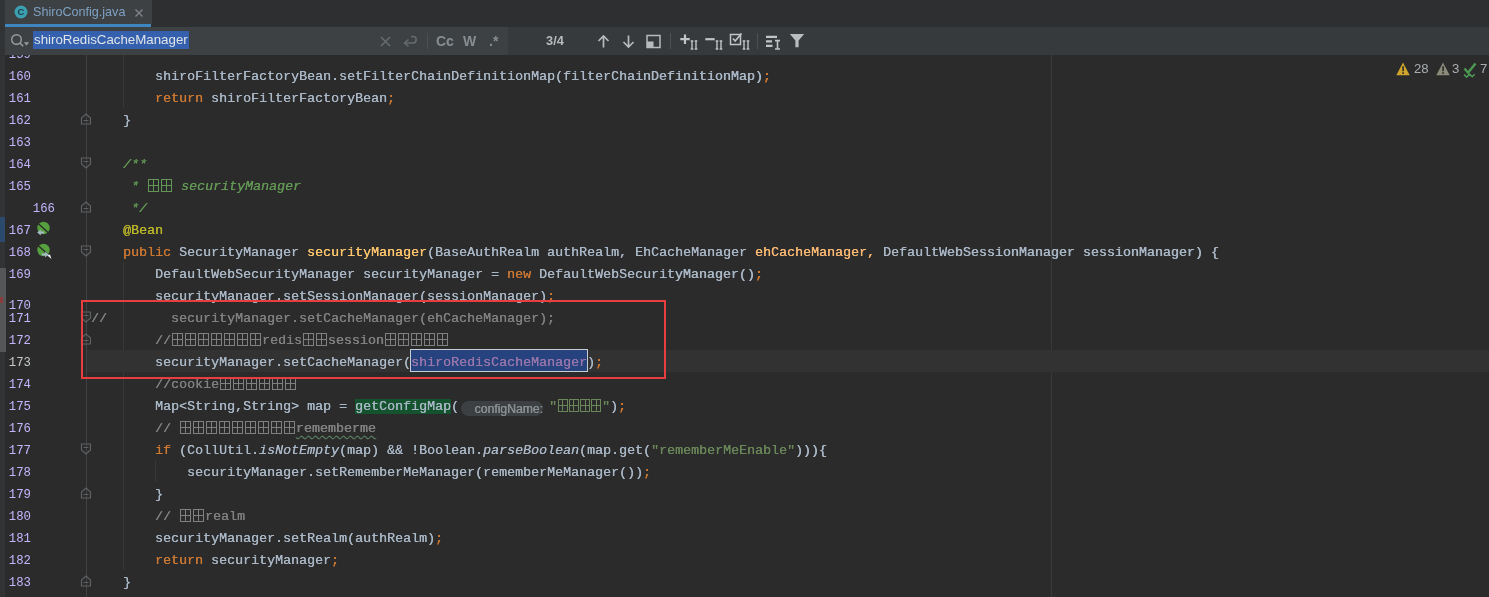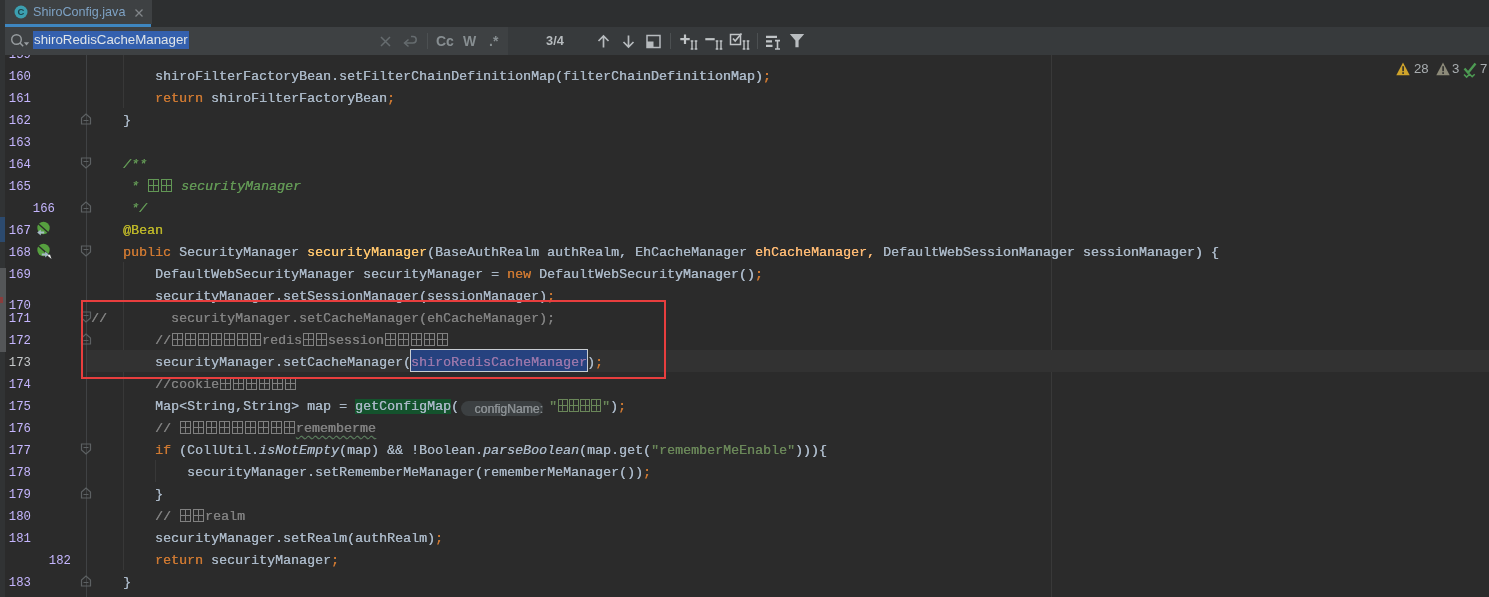--- a/index.html
+++ b/index.html
@@ -85,21 +85,21 @@
 <div class="num" style="top:330px;">172</div>
 <div class="num" style="top:352px;color:#c5c8ca;">173</div>
 <div class="num" style="top:374px;">174</div>
 <div class="num" style="top:396px;">175</div>
 <div class="num" style="top:418px;">176</div>
 <div class="num" style="top:440px;">177</div>
 <div class="num" style="top:462px;">178</div>
 <div class="num" style="top:484px;">179</div>
 <div class="num" style="top:506px;">180</div>
 <div class="num" style="top:528px;">181</div>
-<div class="num" style="top:550px;padding-left:40px;">182</div>
+<div class="num" style="top:550px;">182</div>
 <div class="num" style="top:572px;font-family:Liberation Mono, monospace;">183</div>
 
 <svg class="abs" style="left:36px;top:221px;z-index:1;" width="16" height="16" viewBox="0 0 16 16">
   <circle cx="7.5" cy="7" r="6.2" fill="#56a03f"></circle>
   <path d="M1.8,2.2 L13.2,12.4" stroke="#2b2b2b" stroke-width="1.4"></path>
   <path d="M8.2,10.6 h-3.4 v-2 l-3.6,3 3.6,3 v-2 h3.4 z" fill="#a5bac6"></path>
 </svg>
 <svg class="abs" style="left:36px;top:243px;z-index:1;" width="17" height="17" viewBox="0 0 17 17">
   <circle cx="7.5" cy="7" r="6.2" fill="#56a03f"></circle>
   <path d="M1.8,2.2 L13.2,12.4" stroke="#2b2b2b" stroke-width="1.4"></path>

